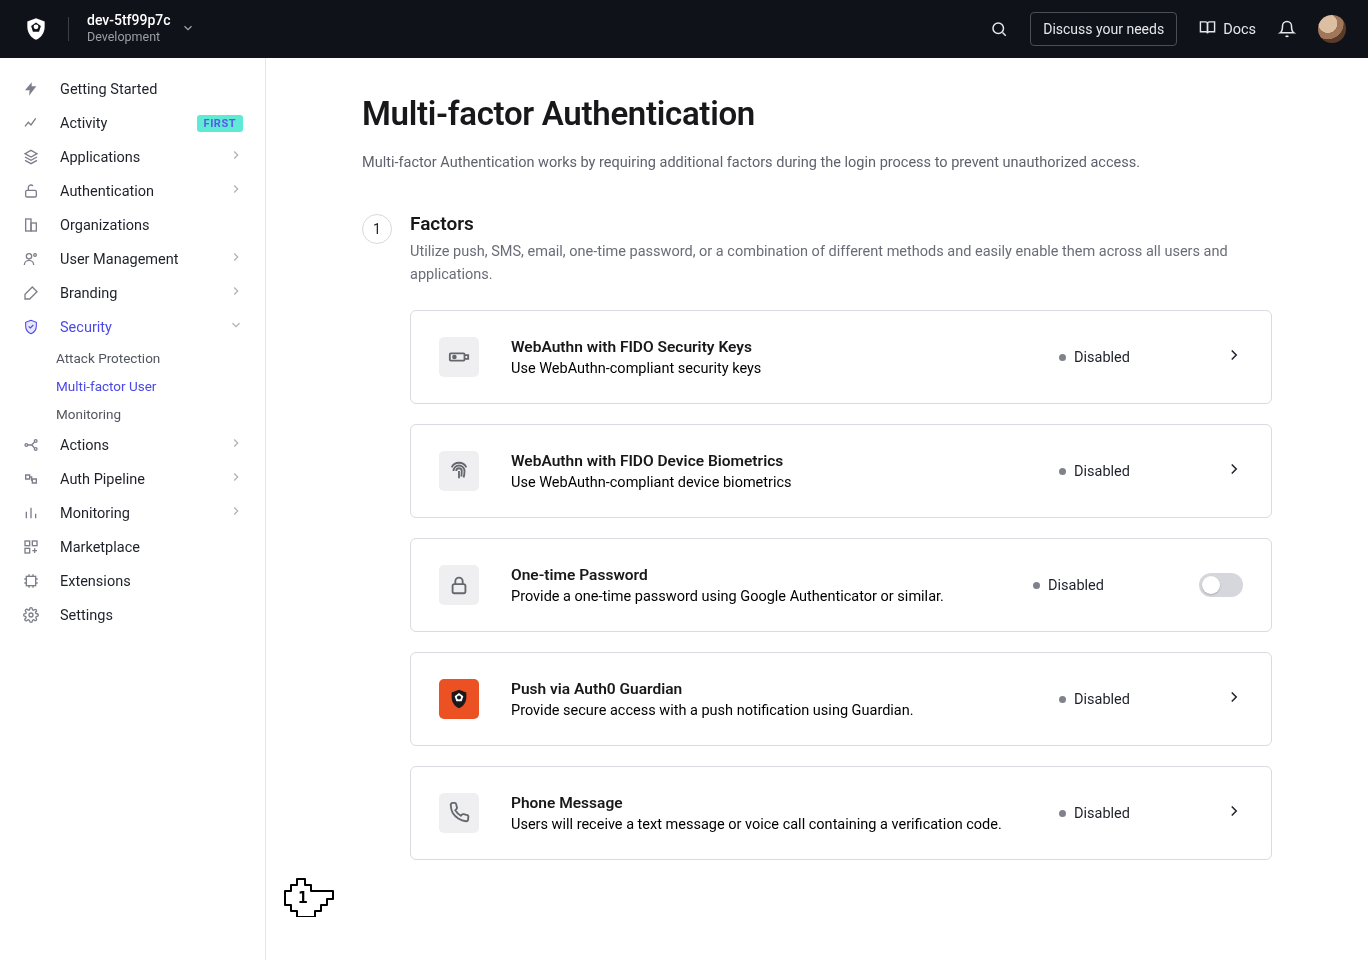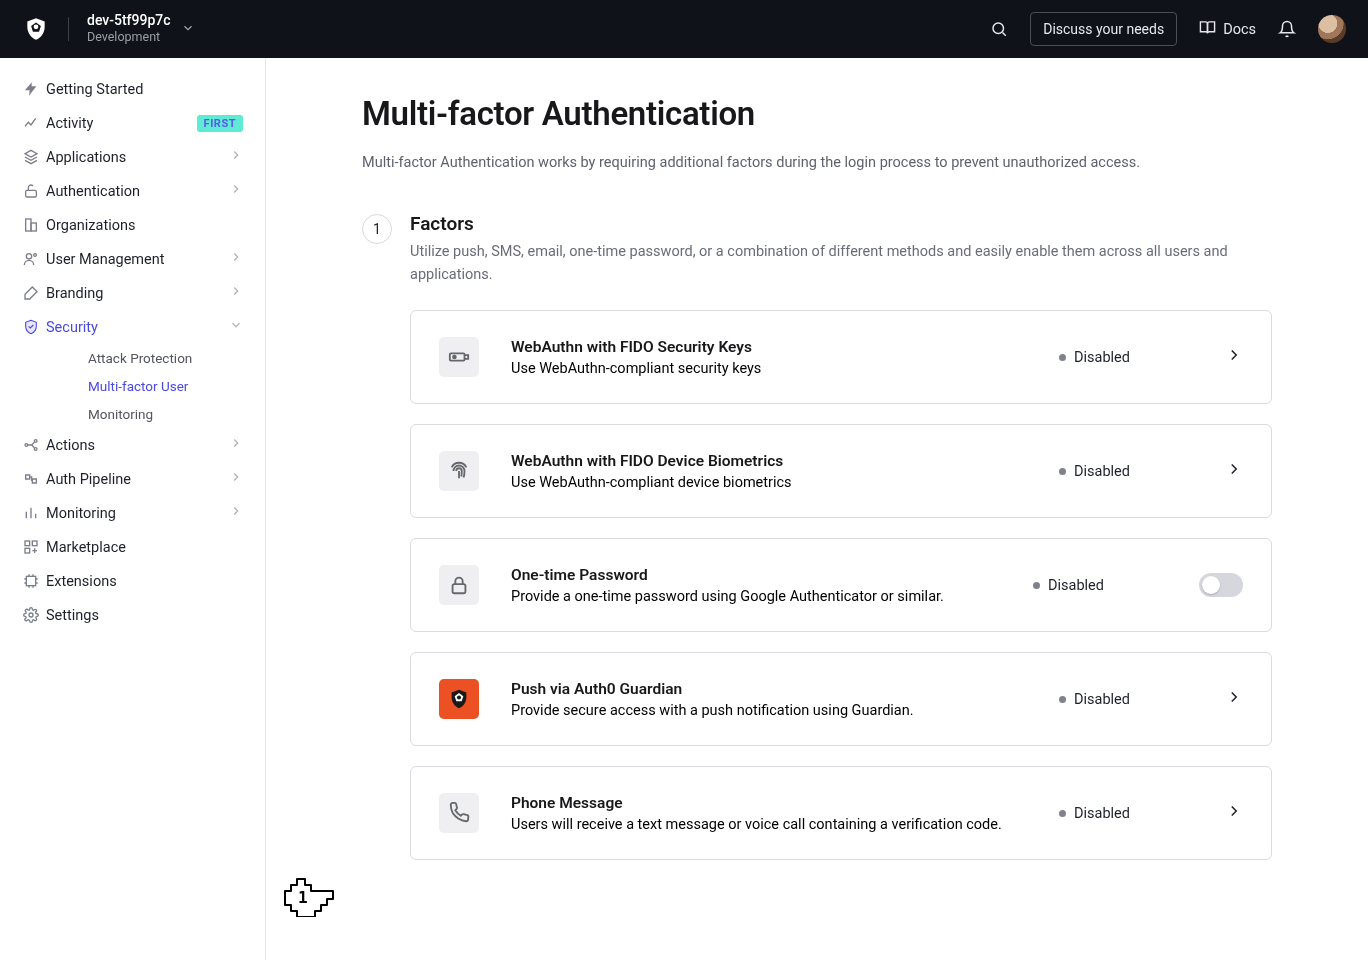--- a/index.html
+++ b/index.html
@@ -33,37 +33,37 @@
   .icon-btn { color:#e6e7eb; display:flex; align-items:center; cursor:pointer;}
   .out-btn {
     border:1px solid #4b4e58; border-radius:4px; padding:8px 12px; font-size:14px; color:#e6e7eb; cursor:pointer;
   }
   .docs-link { display:flex; align-items:center; gap:7px; font-size:14.5px; color:#e6e7eb; cursor:pointer;}
   .avatar { width:28px; height:28px; border-radius:50%; background: radial-gradient(circle at 35% 30%, #dcbfa3 0 35%, #a0775a 36% 58%, #5a3b28 60% 100%); }
   
   .shell { display:flex; height:calc(100% - 58px);}
   .sidebar { width:266px; border-right:1px solid #e5e6ea; padding:14px 0; overflow-y:auto;}
   .nav-item {
-    display:flex; align-items:center; gap:6px;
+    display:flex; align-items:center; gap:20px;
     padding:8px 22px;
     font-size:14.5px; color:#1e212a; cursor:pointer;
     position:relative;
   }
   .nav-item.selected > .label { color:#4b49e5; }
   .nav-ico { width:18px; height:18px; display:flex; align-items:center; justify-content:center; color:#7c7f8a;}
   .nav-item.selected .nav-ico { color:#4b49e5; }
   .nav-item .label { flex:1; }
   .chev-r { color:#aeb0b9; }
   .badge {
     font-size:11px; font-weight:700; letter-spacing:.5px;
     background:#5eead4; color:#5b59ea;
     padding:2px 7px; border-radius:3px;
   }
   .sub-nav { padding-left:56px; }
-  .sub-nav .sub-item { font-size:13.5px; color:#53565f; padding:6px 0; cursor:pointer;margin-left:32px; }
+  .sub-nav .sub-item { font-size:13.5px; color:#53565f; padding:6px 0; cursor:pointer; }
   .sub-nav .sub-item.selected { color:#4b49e5; }
   
   .main { flex:1; overflow-y:auto; }
   .content { max-width:1010px; margin:0 auto; padding:36px 50px 60px 50px; }
   .h1 { font-size:33px; font-weight:600; letter-spacing:-.3px; margin-bottom:18px; color:#18181b;}
   .lede { font-size:14.5px; color:#5e626c; line-height:1.6; margin-bottom:38px;}
   .section { display:flex; gap:18px; }
   .step-num {
     flex:none;
     width:30px; height:30px;

